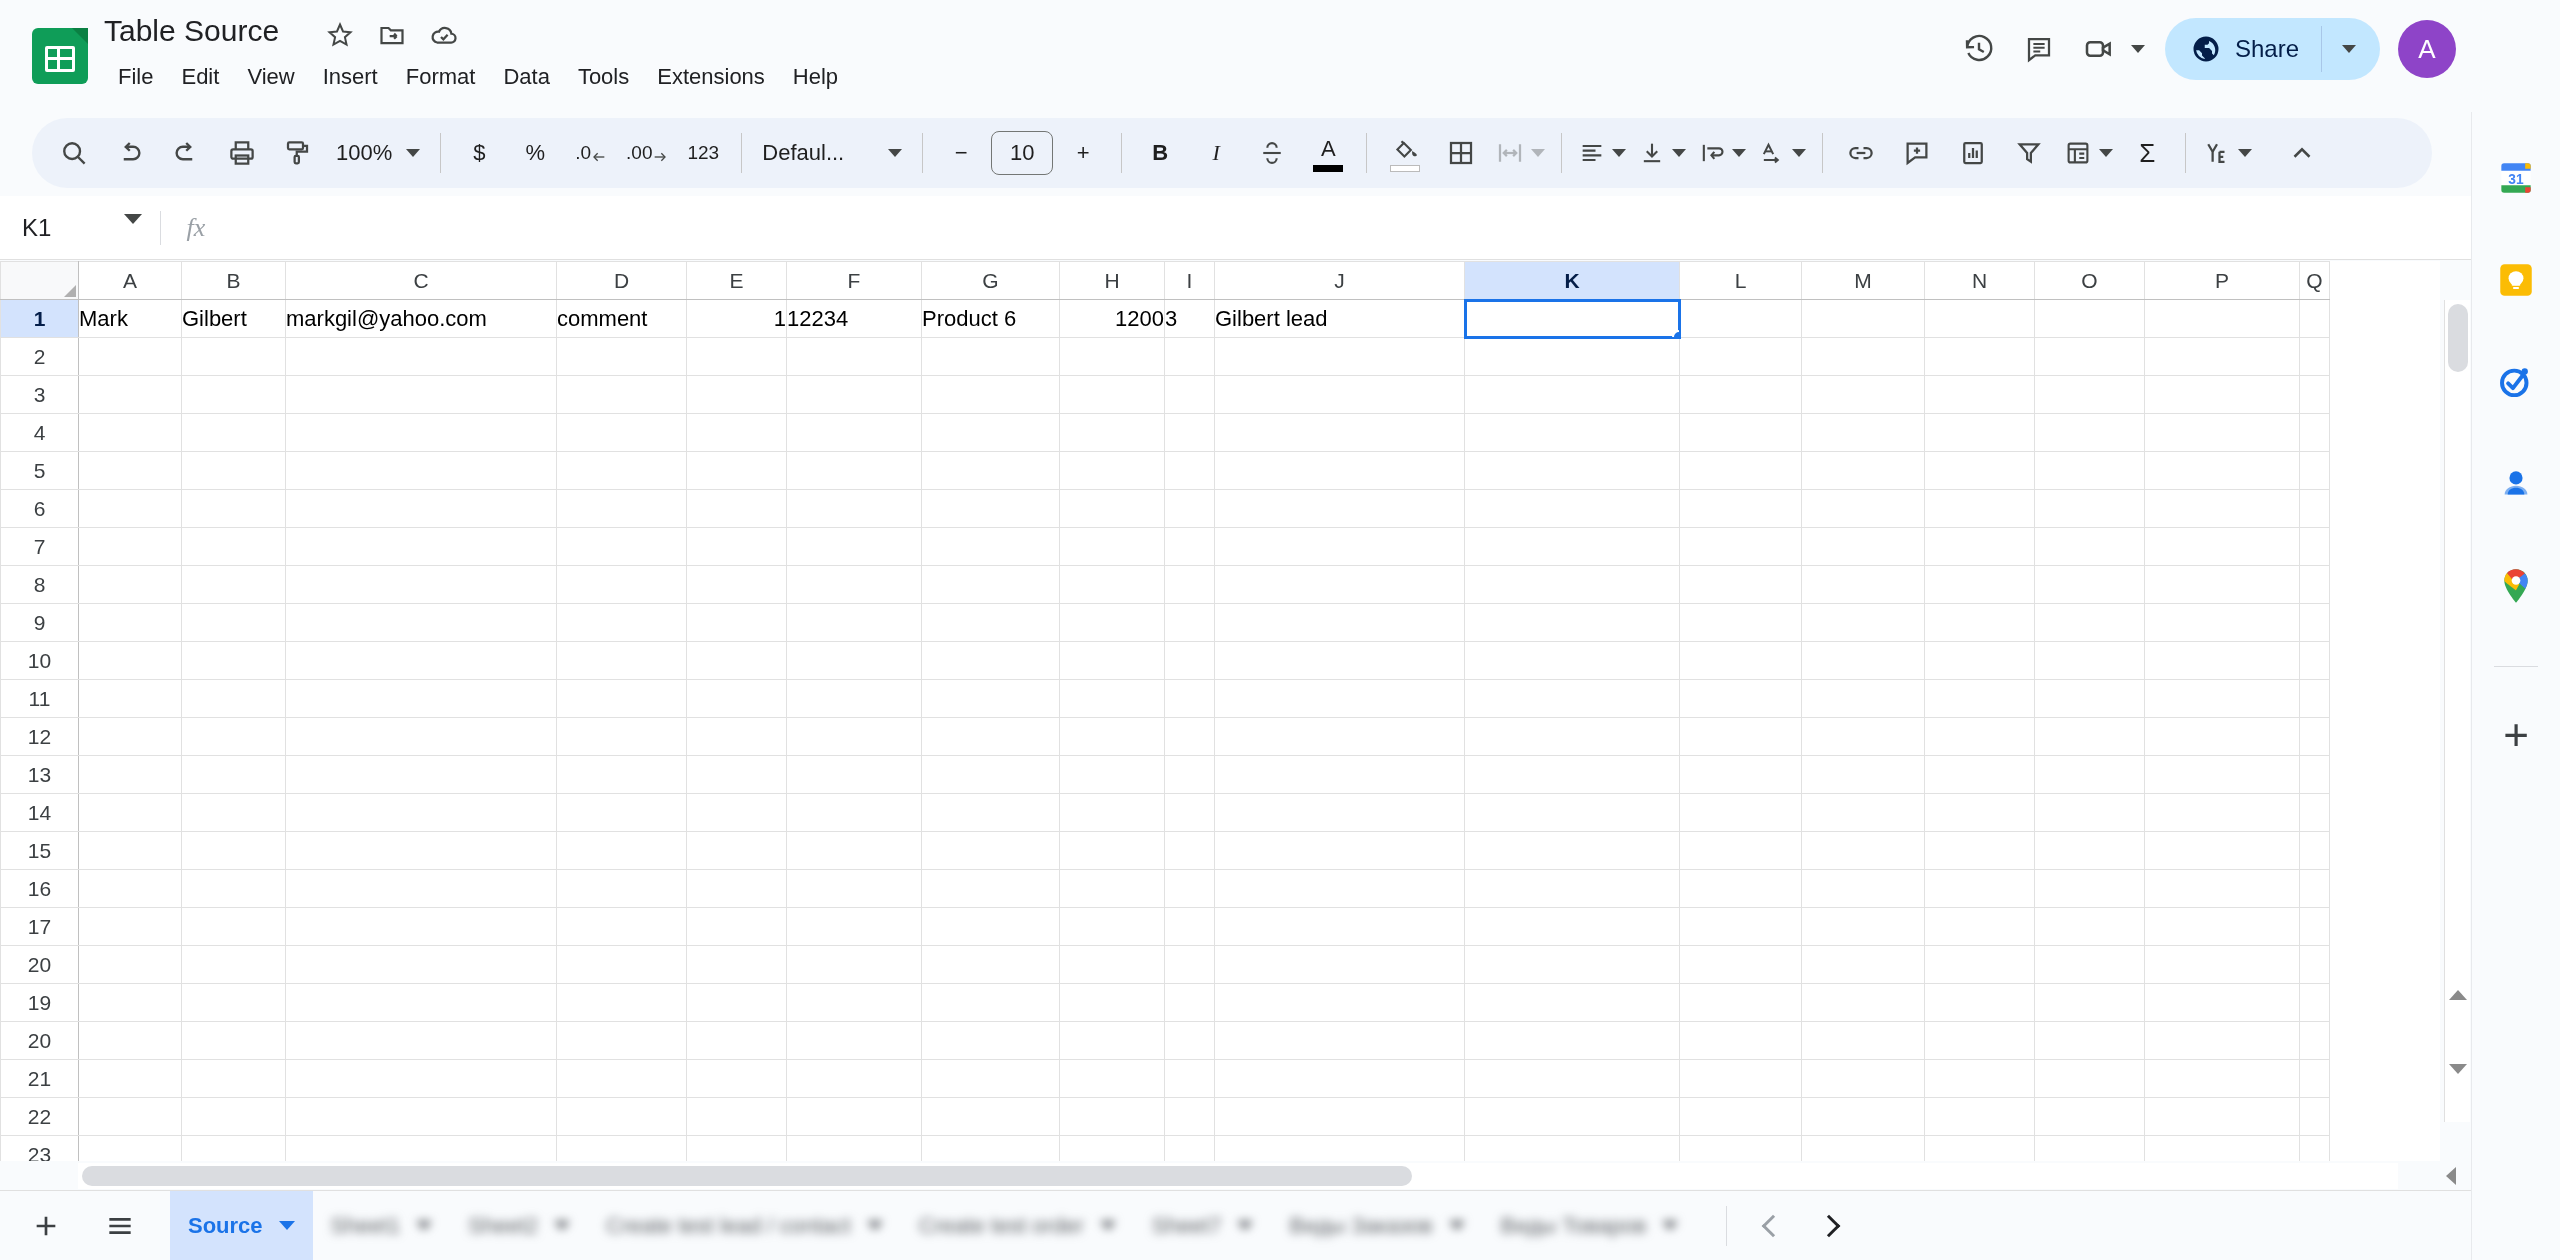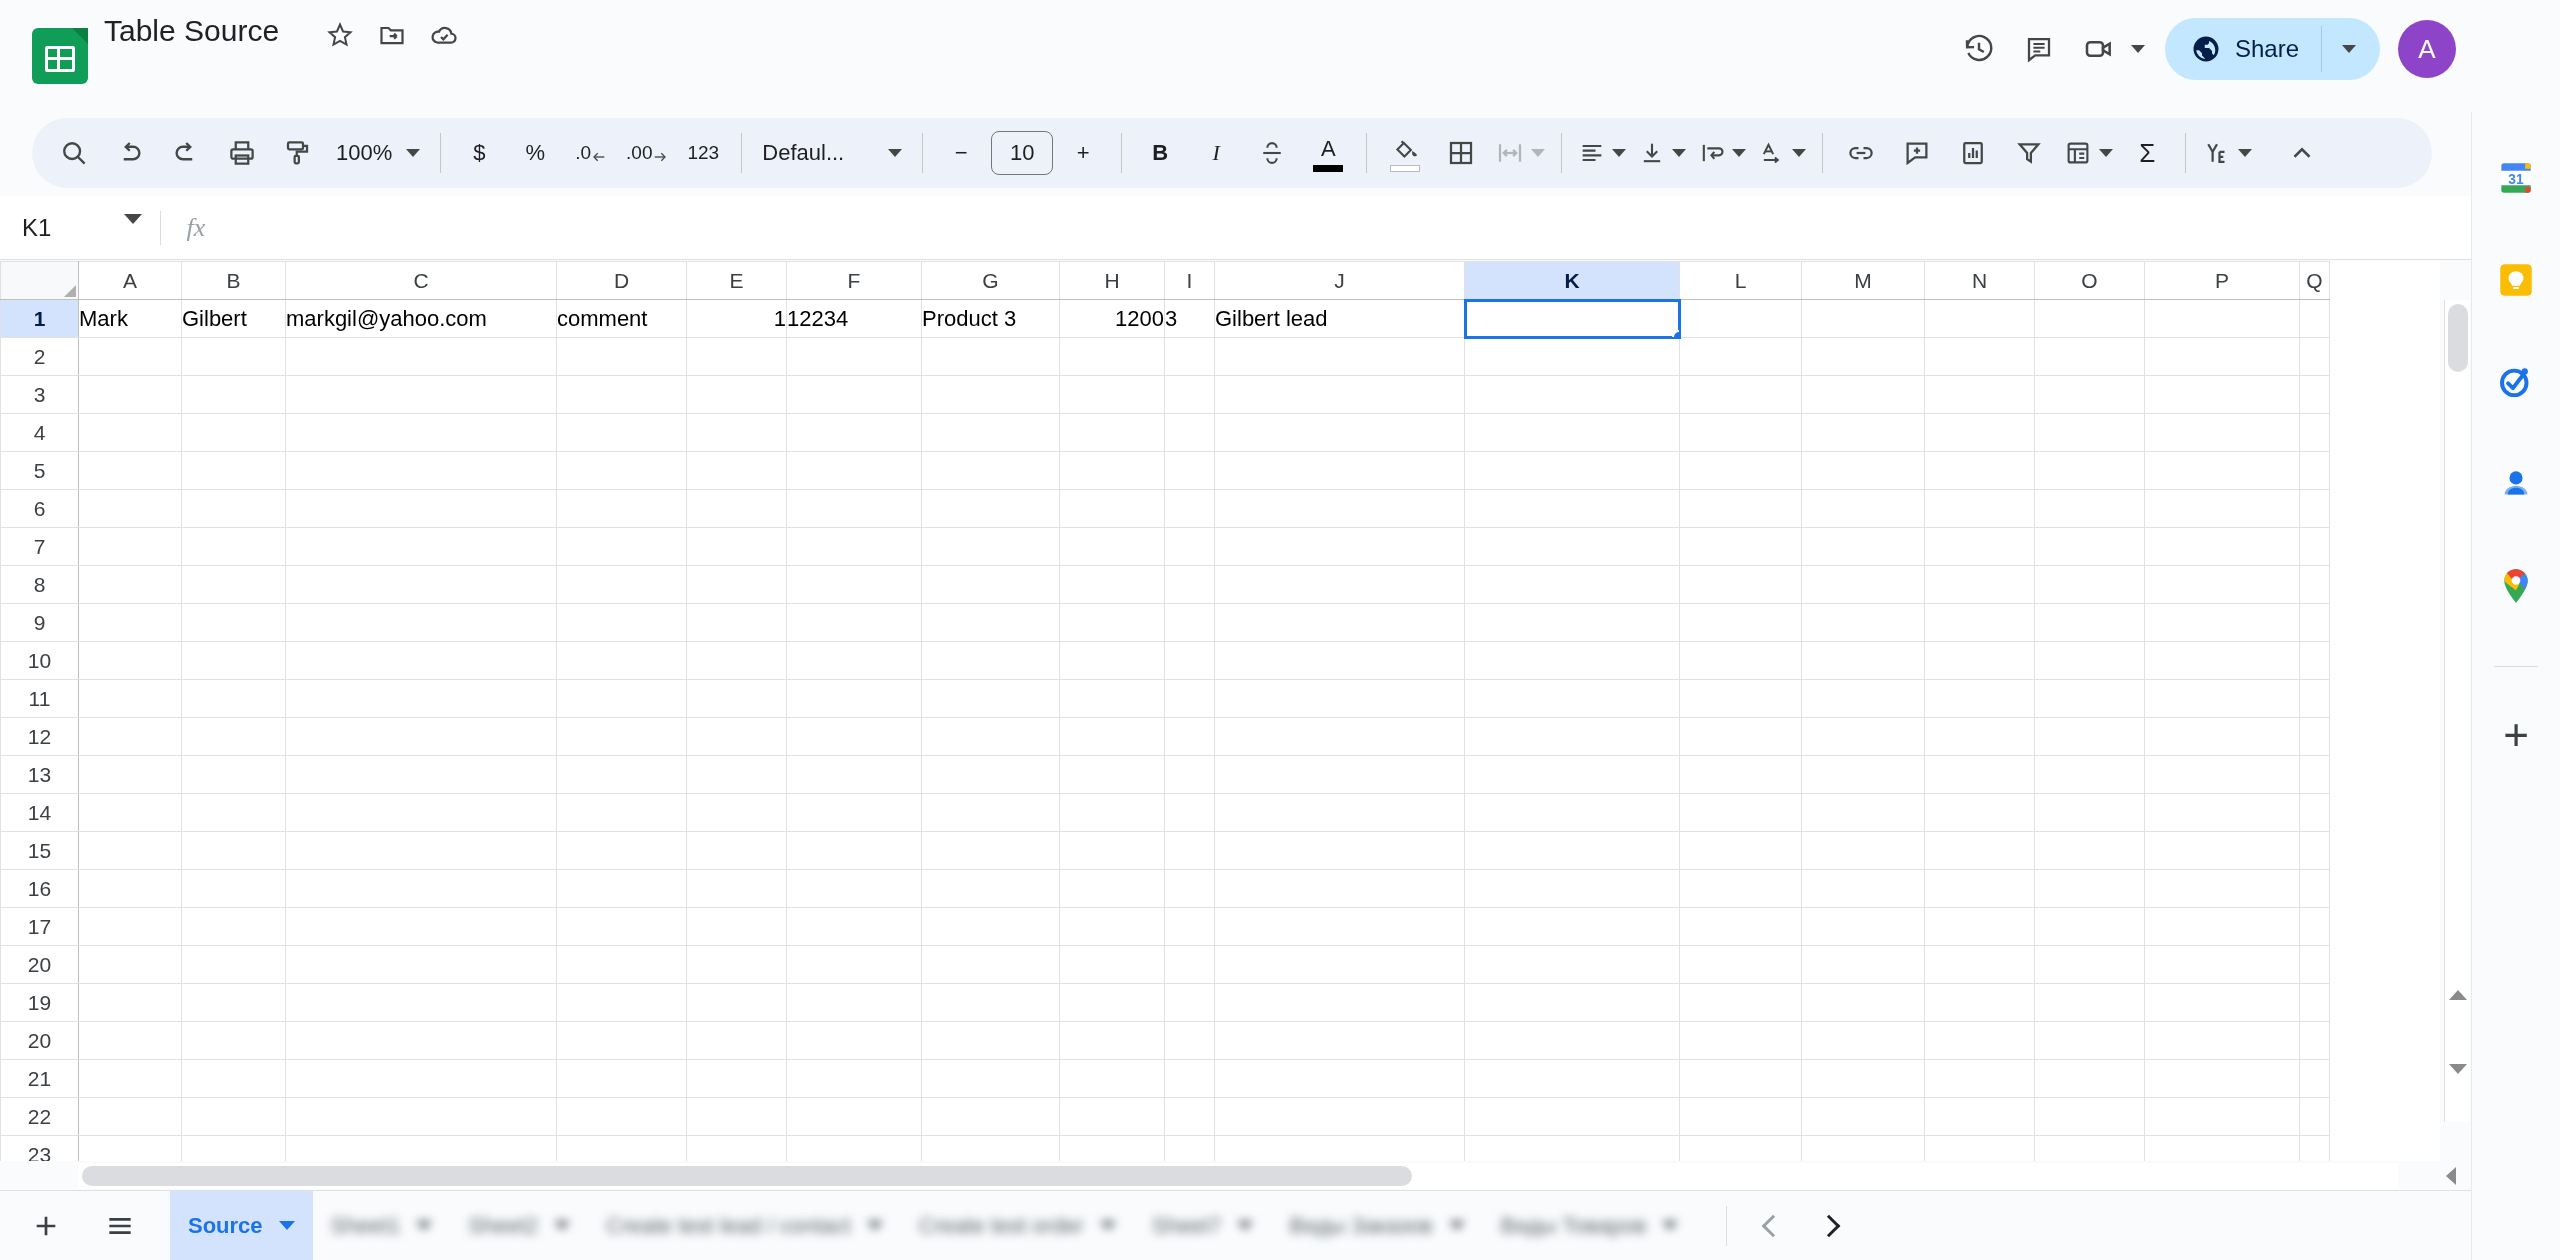--- a/index.html
+++ b/index.html
@@ -168,20 +168,31 @@
           </svg>
       </div>
       <div class="ticon">
         <svg width="30" height="30" viewBox="0 0 24 24" fill="none" stroke="currentColor" stroke-width="1.8">
           <path d="M6.5 18h11a3.5 3.5 0 0 0 .4-7A5.2 5.2 0 0 0 8 9.4 3.9 3.9 0 0 0 6.5 18z"></path>
           <path d="M9.6 13.6l1.9 1.9 3.4-3.7"></path>
           </svg>
       </div>
     </div>
 
+    <div class="menubar">
+      <div class="menuitem">File</div>
+      <div class="menuitem">Edit</div>
+      <div class="menuitem">View</div>
+      <div class="menuitem">Insert</div>
+      <div class="menuitem">Format</div>
+      <div class="menuitem">Data</div>
+      <div class="menuitem">Tools</div>
+      <div class="menuitem">Extensions</div>
+      <div class="menuitem">Help</div>
+    </div>
 
     <div class="headright">
       <div class="hicon">
         <svg width="32" height="32" viewBox="0 0 24 24" fill="none" stroke="currentColor" stroke-width="1.8">
           <path d="M3.2 10.5A9 9 0 1 1 4 15"></path>
             <polyline points="3,5.5 3.1,10.7 8.3,10.6"></polyline>
           <polyline points="12,7.3 12,12.2 15.6,14.2"></polyline>
           </svg>
       </div>
       <div class="hicon">
@@ -468,21 +479,21 @@
         </thead>
       <tbody>
           <tr>
             <td class="rowh active">1</td>
             <td class="cell" style="width: 103px;">Mark</td>
             <td class="cell" style="width: 104px;">Gilbert</td>
             <td class="cell" style="width: 271px;">markgil@yahoo.com</td>
             <td class="cell" style="width: 130px;">comment</td>
             <td class="cell num" style="width: 100px;">1</td>
             <td class="cell" style="width: 135px;">12234</td>
-            <td class="cell" style="width: 138px;">Product 3</td>
+            <td class="cell" style="width: 138px;">Product 6</td>
             <td class="cell num" style="width: 105px;">1200</td>
             <td class="cell" style="width: 50px;">3</td>
             <td class="cell" style="width: 250px;">Gilbert lead</td>
             <td class="cell sel" style="width: 215px;">
               <div class="fillhandle"></div>
             </td>
             <td class="cell" style="width: 122px;"></td>
             <td class="cell" style="width: 123px;"></td>
             <td class="cell" style="width: 110px;"></td>
             <td class="cell" style="width: 110px;"></td>

